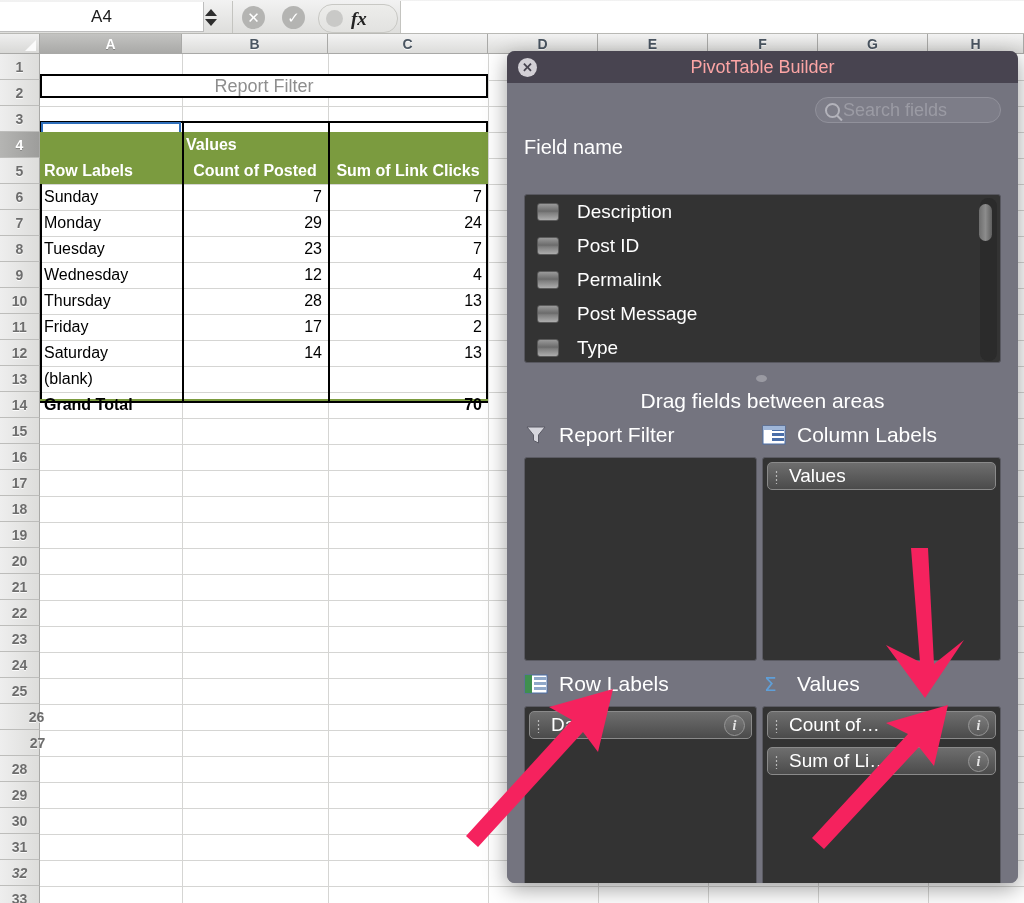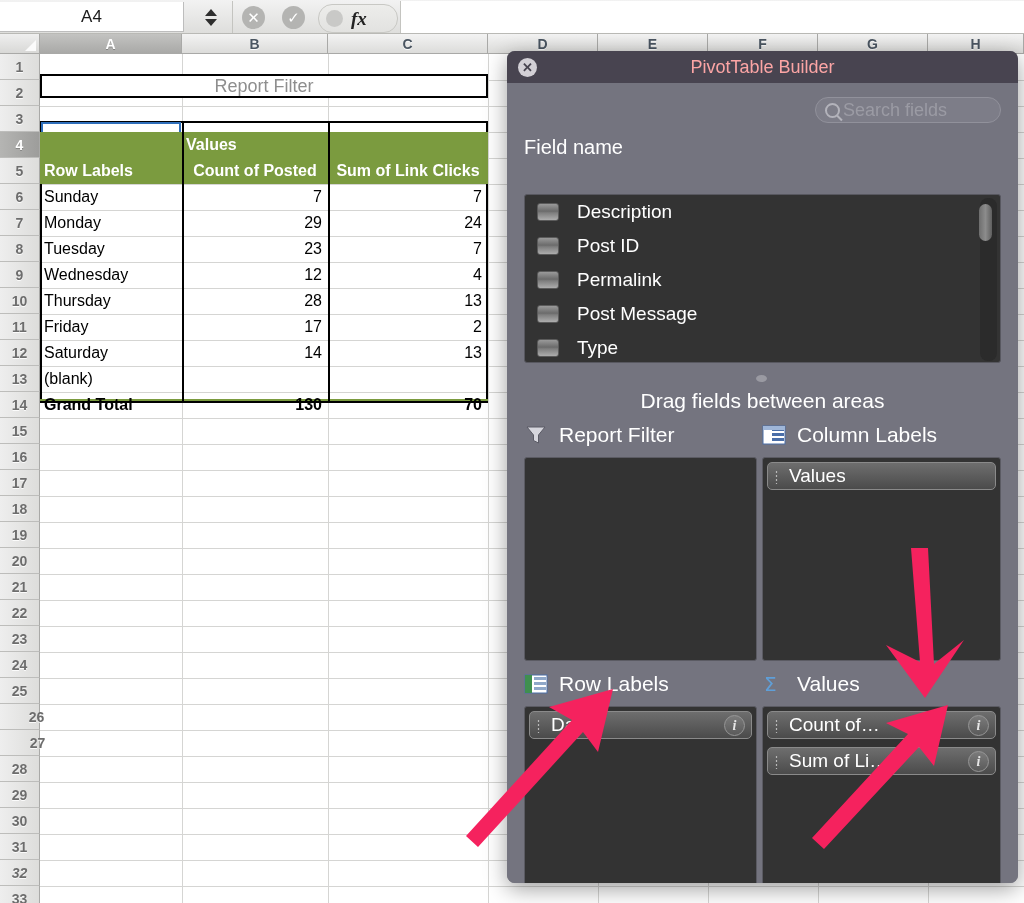--- a/index.html
+++ b/index.html
@@ -11,21 +11,21 @@
   }
 
   
   #formula-bar{
     position:absolute;left:0;top:0;width:1024px;height:34px;
     background:linear-gradient(#f2f2f2,#dededc);
     border-bottom:1px solid #b9b9b5;
     box-sizing:border-box;
   }
   #name-box{
-    position:absolute;left:0;top:2px;width:184px;height:30px;
+    position:absolute;left:0;top:2px;width:204px;height:30px;
     background:#ffffff;border:1px solid #bdbdbd;border-left:none;border-top:none;
     box-sizing:border-box;
     display:flex;align-items:center;justify-content:center;
     font-size:17px;color:#1a1a1a;
   }
   #stepper{
     position:absolute;left:198px;top:4px;width:26px;height:26px;
     display:flex;flex-direction:column;align-items:center;justify-content:center;
     gap:3px;
   }
@@ -508,23 +508,20 @@
       </div>
       <div class="cell rgt" style="left: 142px; top: 312px; width: 146px; height: 26px;">
         <span></span>
       </div>
       <div class="cell rgt" style="left: 288px; top: 312px; width: 160px; height: 26px;">
         <span></span>
       </div>
       <div class="cell lft bold" style="left: 0px; top: 338px; width: 142px; height: 26px;">
         <span>Grand Total</span>
       </div>
-      <div class="cell rgt bold" style="left: 142px; top: 338px; width: 146px; height: 26px;">
-        <span>130</span>
-      </div>
       <div class="cell rgt bold" style="left: 288px; top: 338px; width: 160px; height: 26px;">
         <span>70</span>
       </div>
       <div class="vsep" style="left: 142px; top: 67px; height: 282px;"></div>
       <div class="vsep" style="left: 288px; top: 67px; height: 282px;"></div>
     </div>
 </div>
 
 <div id="pivot-dialog">
   <div id="pt-titlebar">

